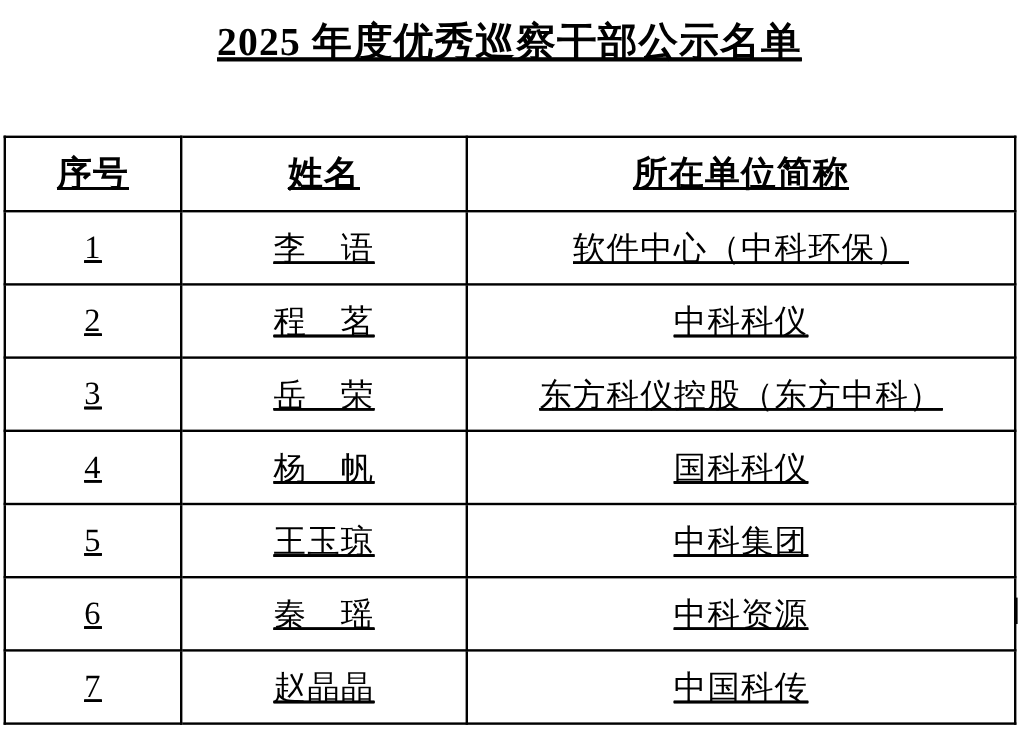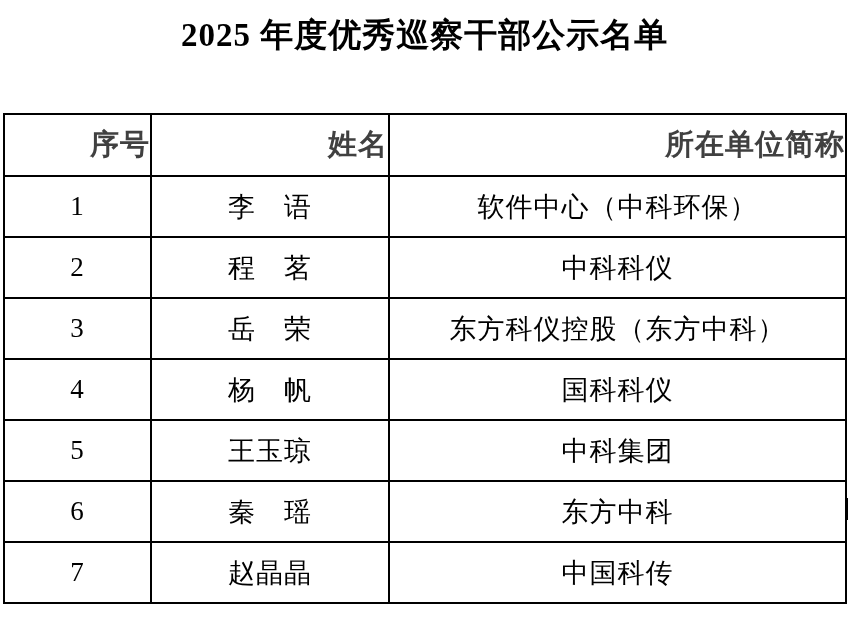--- a/index.html
+++ b/index.html
@@ -1,15 +1,15 @@
 <!DOCTYPE html>
 <html><head>
 <meta charset="utf-8">
 <style>
-  * { box-sizing: border-box; }
+  * { box-sizing: border-box; text-decoration: underline; }
   html, body {
     margin: 0;
     padding: 0;
     width: 849px;
     height: 625px;
     background: #ffffff;
     overflow: hidden;
   }
   body { position: relative; }
 
@@ -34,22 +34,22 @@
     table-layout: fixed;
   }
   table.roster, table.roster th, table.roster td {
     border: 2px solid #000000;
   }
   table.roster th {
     height: 62px;
     font-family: "Liberation Sans", "DejaVu Sans", sans-serif;
     font-weight: bold;
     font-size: 29px;
-    color: #404040;
-    text-align: right;
+    color: #000000;
+    text-align: center;
     vertical-align: middle;
     letter-spacing: 1px;
     padding: 0;
   }
   table.roster td {
     height: 61px;
     font-family: "Liberation Serif", "DejaVu Serif", serif;
     font-size: 27px;
     color: #000000;
     text-align: center;
@@ -112,21 +112,21 @@
       <td>国科科仪</td>
     </tr>
     <tr>
       <td class="col-index">5</td>
       <td>王玉琼</td>
       <td>中科集团</td>
     </tr>
     <tr>
       <td class="col-index">6</td>
       <td>秦　瑶</td>
-      <td>东方中科</td>
+      <td>中科资源</td>
     </tr>
     <tr>
       <td class="col-index">7</td>
       <td>赵晶晶</td>
       <td>中国科传</td>
     </tr>
   </tbody>
 </table>
 
 <div class="edge-mark"></div>

